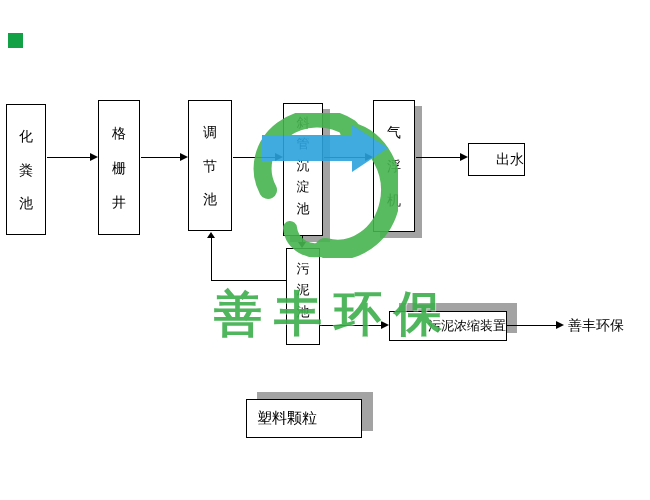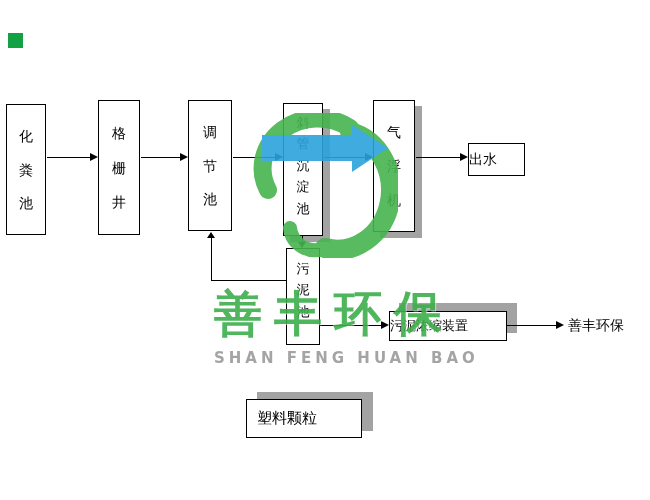--- a/index.html
+++ b/index.html
@@ -1,21 +1,21 @@
 <!DOCTYPE html>
 <html><head>
 <meta charset="utf-8">
 <style>
   html,body{margin:0;padding:0;background:#fff;}
   .stage{position:relative;width:650px;height:500px;background:#ffffff;overflow:hidden;
          font-family:"DejaVu Sans",sans-serif;color:#000;}
 
   
   .box{position:absolute;background:#fff;border:1px solid #000;box-sizing:border-box;
-       display:flex;align-items:center;justify-content:flex-start;font-size:14px;z-index:2;}
+       display:flex;align-items:center;justify-content:flex-end;font-size:14px;z-index:2;}
   .vbox{flex-direction:column;justify-content:space-evenly;padding:4px 0;}
   .vbox .ch{display:block;line-height:1;}
   .vbox-tight{font-size:13px;padding:3px 0 12px 0;}
   .vbox-sludge{font-size:13px;padding:4px 0 18px 0;}
   .shadow{position:absolute;background:#a3a3a3;z-index:1;}
 
   
   .hline{position:absolute;height:1px;background:#000;z-index:2;}
   .vline{position:absolute;width:1px;background:#000;z-index:2;}
   .ah{position:absolute;width:0;height:0;z-index:2;}
@@ -128,16 +128,15 @@
   <div class="ah ah-right" style="left:556px;top:321px"></div>
 
   <div class="watermark">
     <svg class="wm-logo" width="150" height="145" viewBox="0 0 150 145">
       <path d="M 20 77 A 55 50 0 0 1 102 15" fill="none" stroke="#47b44f" stroke-width="18" stroke-linecap="round"></path>
       <path d="M 102 19 A 52 58 0 0 1 77 135" fill="none" stroke="#47b44f" stroke-width="20" stroke-linecap="round"></path>
       <path d="M 77 135 A 25 25 0 0 1 42 115" fill="none" stroke="#47b44f" stroke-width="14" stroke-linecap="round"></path>
       <polygon points="14,22 104,22 104,12 140,35 104,59 104,48 14,48" fill="#2ba2dc"></polygon>
     </svg>
     <div class="wm-cn">善丰环保</div>
-    <div class="wm-en">SHAN FENG HUAN BAO</div>
   </div>
 
 </div>
 
 </body></html>

